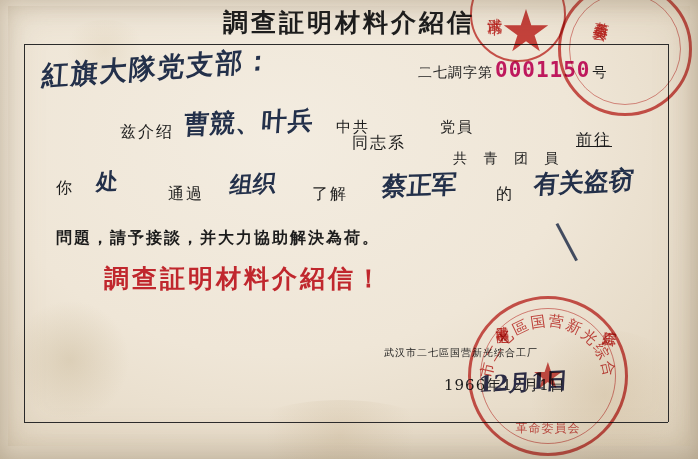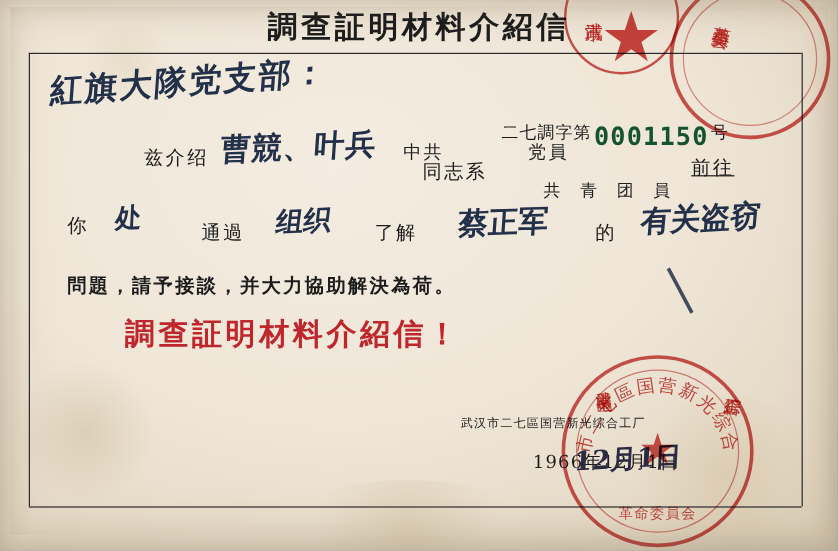--- a/index.html
+++ b/index.html
@@ -74,31 +74,30 @@
     font-weight: bold;
     letter-spacing: 3px;
     color: #1d1d1d;
   }
 
   
   .serial-row {
     position: absolute;
     left: 418px; top: 58px;
     display: flex;
-    align-items: flex-start;
+    align-items: flex-end;
     font-family: "DejaVu Serif", serif;
     color: #1a1a1a;
-    margin-top: 44px;
   }
   .serial-label { font-size: 14px; letter-spacing: 1px; }
   .serial-num {
     font-family: "DejaVu Sans Mono", monospace;
     font-size: 21px;
     font-weight: bold;
-    color: #14532d;
+    color: #be185d;
     letter-spacing: 1px;
     margin: 0 2px;
   }
   .serial-suffix { font-size: 14px; }
 
   
   .line {
     position: absolute;
     font-family: "DejaVu Serif", serif;
     font-size: 16px;

